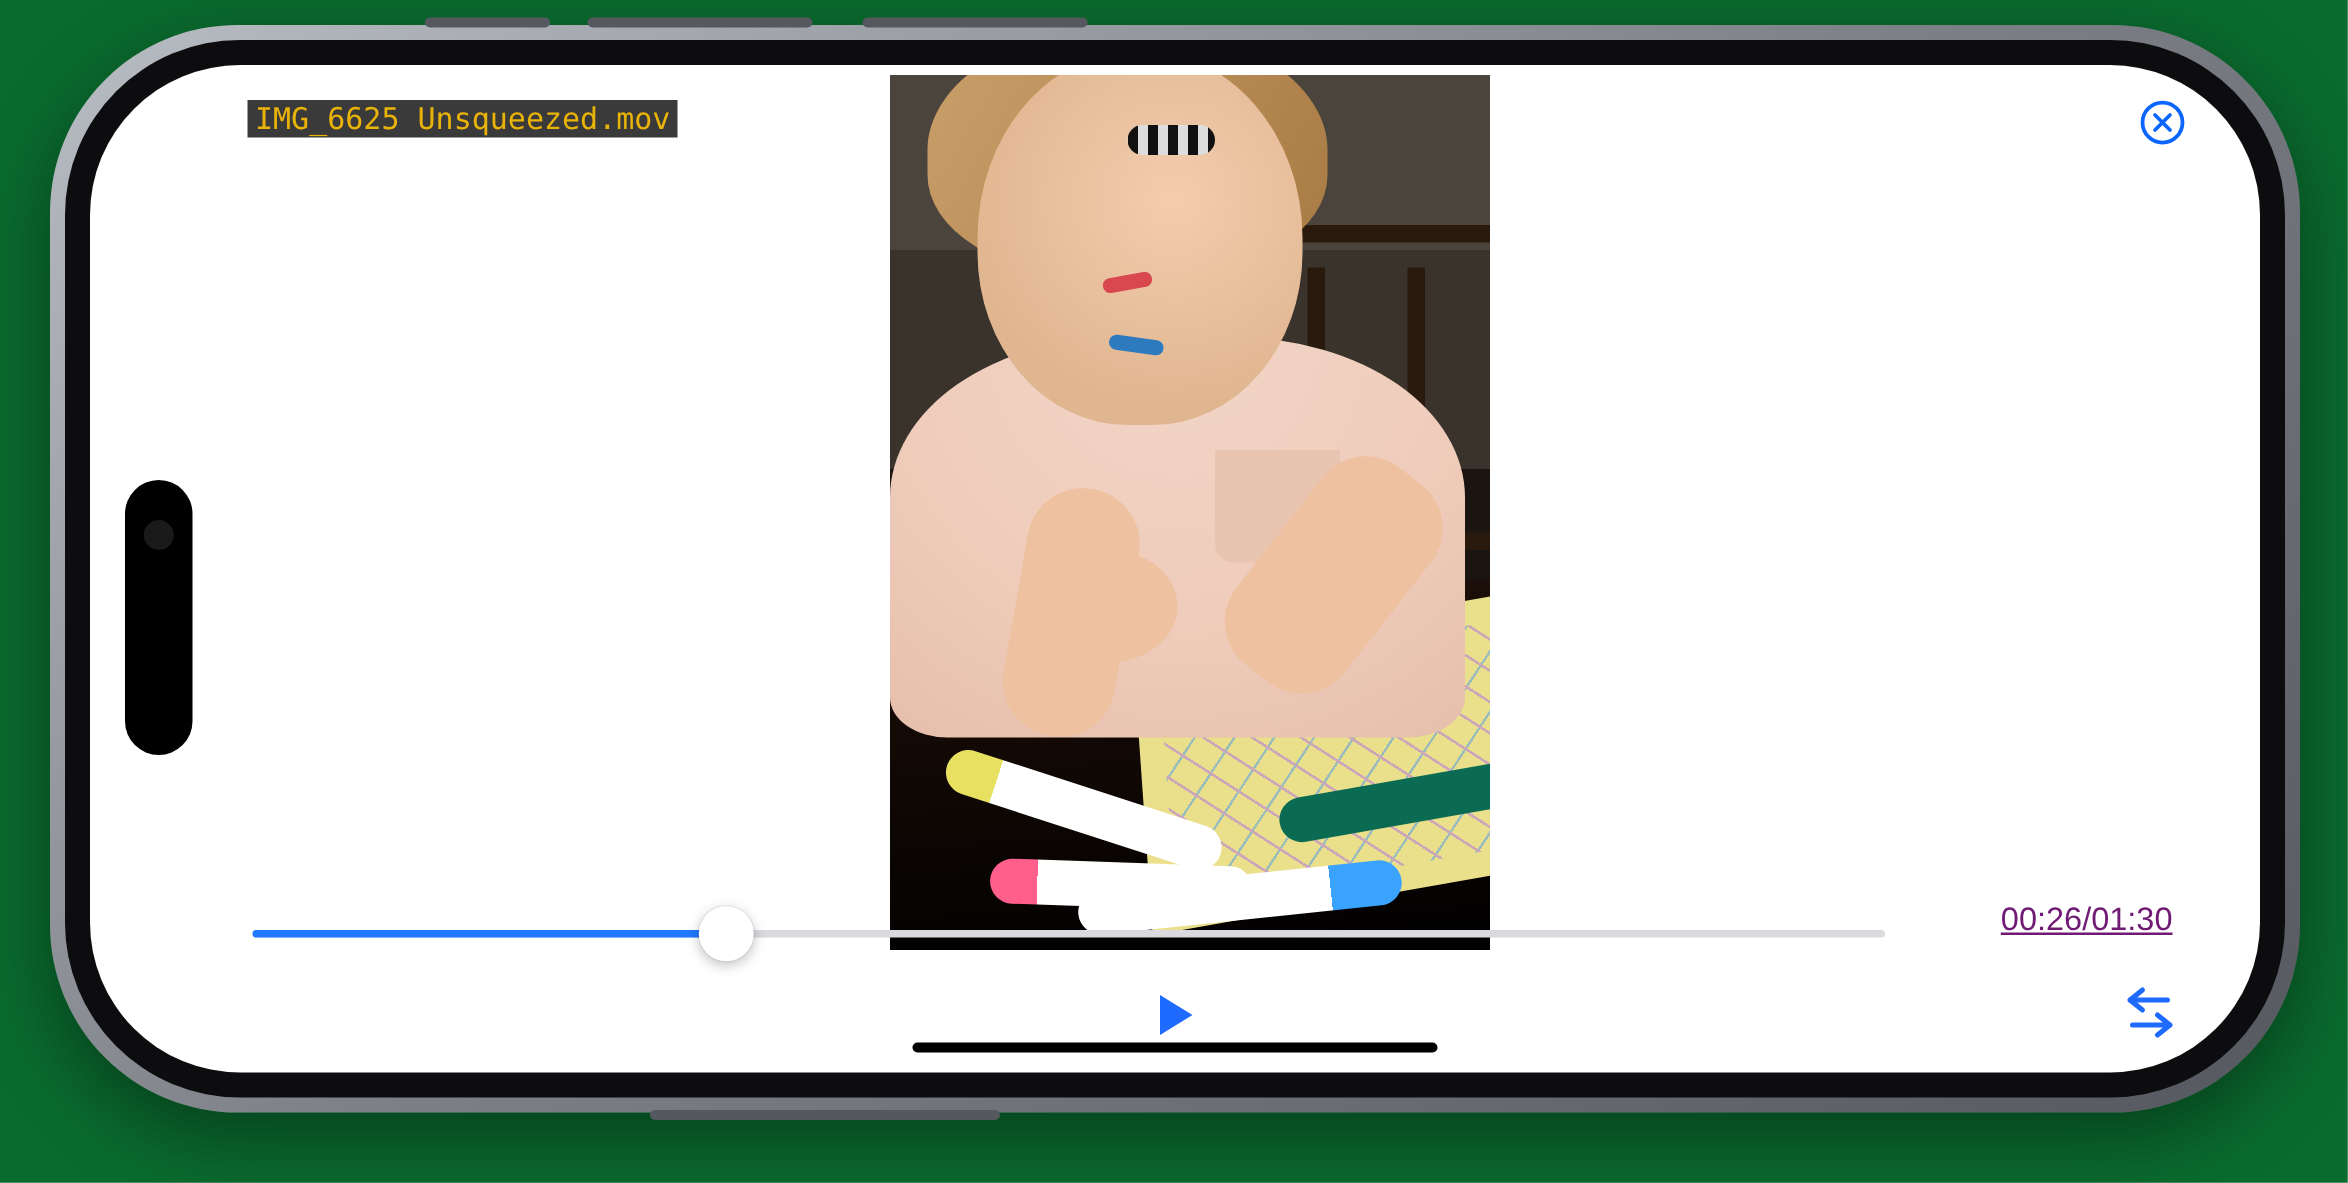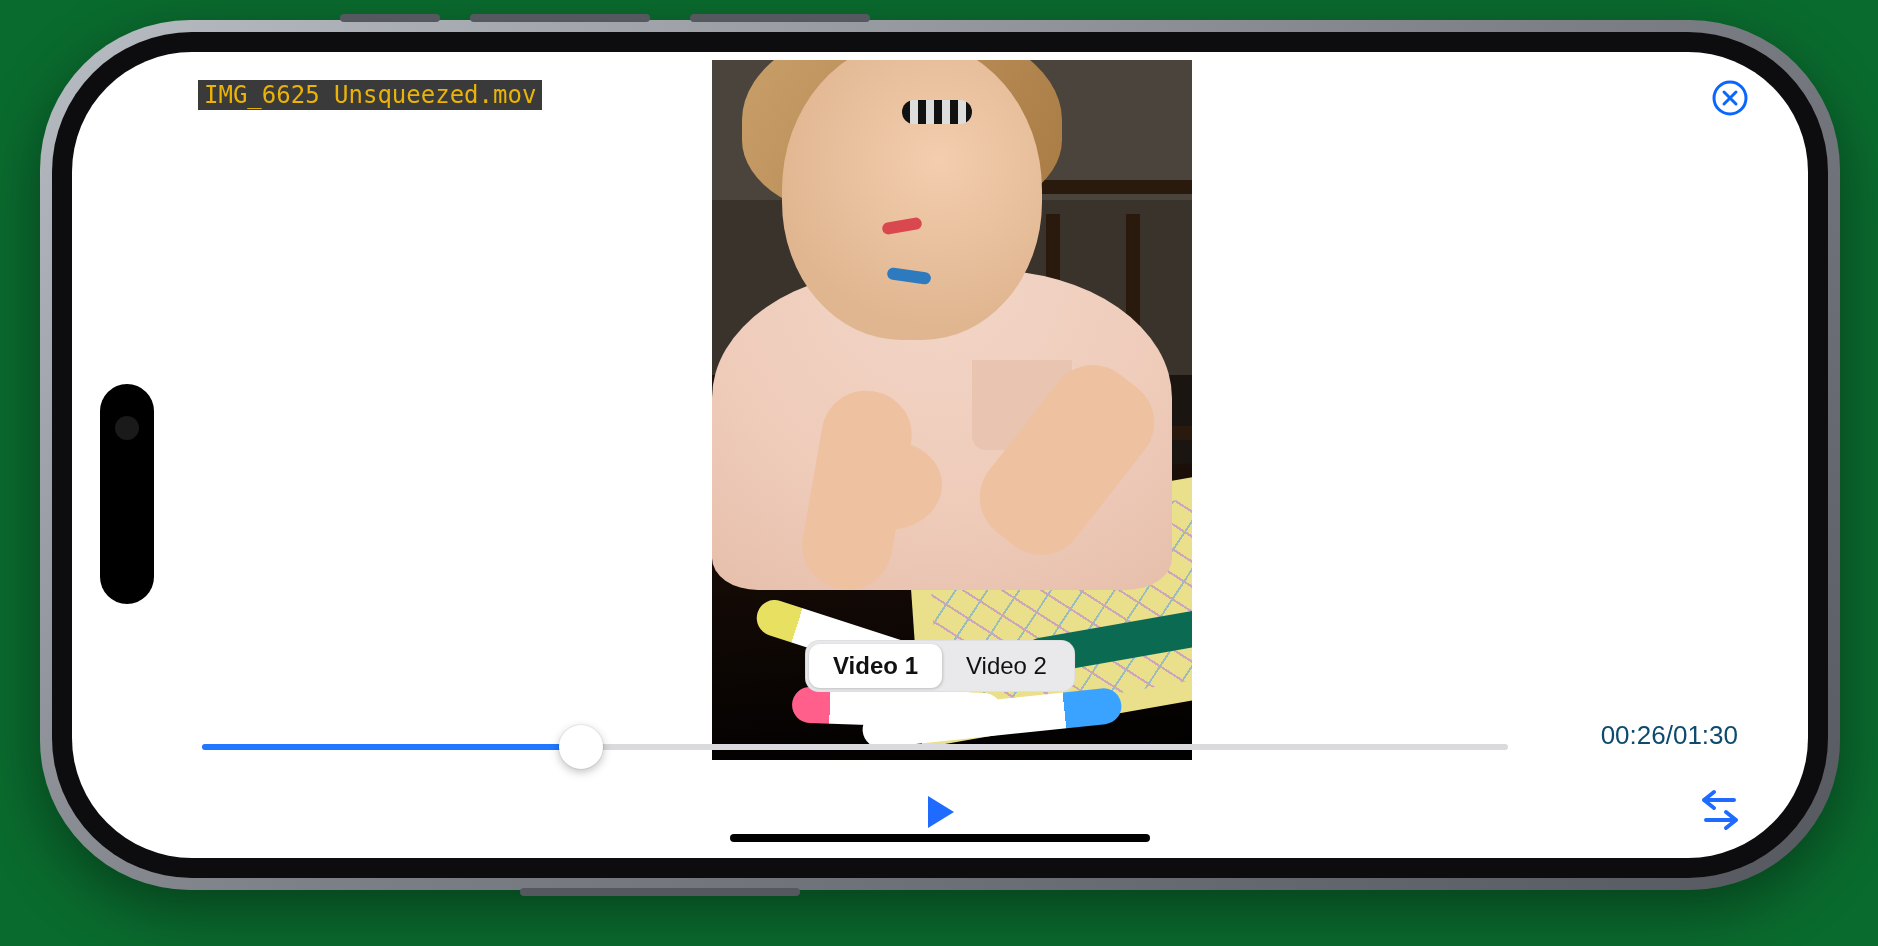--- a/index.html
+++ b/index.html
@@ -163,21 +163,22 @@
     width:44px;height:44px;
     background:#fff; border-radius:50%;
     transform:translate(-50%,-50%);
     box-shadow:0 3px 10px rgba(0,0,0,.25), 0 0 0 1px rgba(0,0,0,.05);
   }
 
   .time-label{
     position:absolute;
     right:70px; top:668px;
     font-size:26px;
-    color:#0c4a6e;
+    color:#701a75;
+    text-decoration:underline;
   }
 
   .play-btn{
     position:absolute;
     left:50%; top:740px;
     transform:translateX(-50%);
     color:#1f6bff;
     cursor:pointer;
   }
 
@@ -228,24 +229,20 @@
           <div class="vf-paint-r"></div>
           <div class="vf-paint-b"></div>
           <div class="vf-arm-r"></div>
           <div class="vf-arm-l"></div>
           <div class="vf-hand-l"></div>
           <div class="marker mk1"></div>
           <div class="marker mk2"></div>
           <div class="marker mk3"></div>
         </div>
 
-        <div class="segmented">
-          <div class="seg selected">Video 1</div>
-          <div class="seg">Video 2</div>
-        </div>
 
         <div class="scrubber">
           <div class="track"></div>
           <div class="track-fill" id="track-fill" style="width: 29%;"></div>
           <div class="thumb" id="thumb" style="left: 29%;"></div>
         </div>
 
         <div class="time-label">00:26/01:30</div>
 
         <div class="play-btn">

